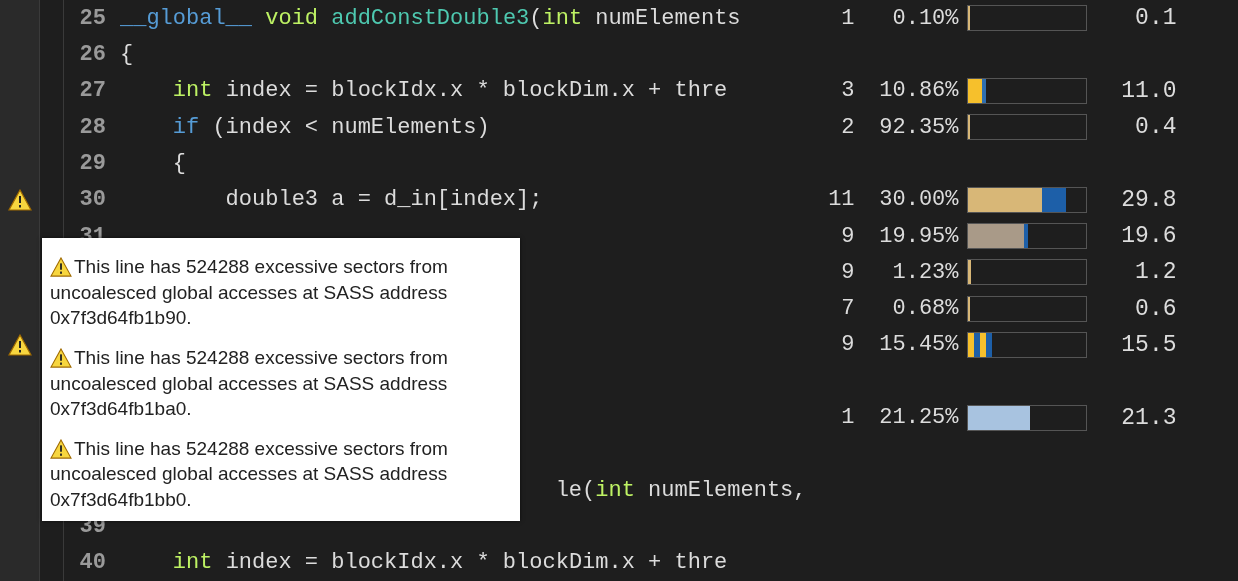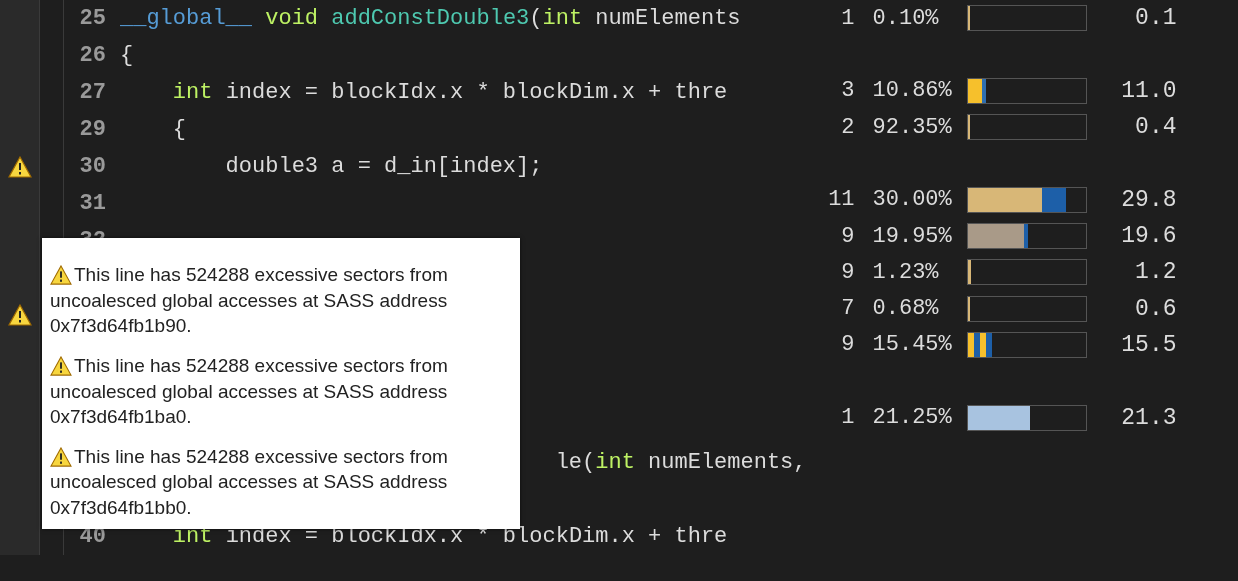--- a/index.html
+++ b/index.html
@@ -11,25 +11,25 @@
   .marker-col { width:40px; height:100%; display:flex; align-items:center; justify-content:center; border-right:1px solid #3a3a3a; background:#2a2a2a; }
   .stripe-col { width:24px; height:100%; border-right:1px solid #3a3a3a; }
   .lineno { width:56px; text-align:right; padding-right:14px; color:#9a9a9a; font-size:22px;font-weight:bold; }
   .code { flex:1; color:#dcdcdc; font-size:22px; white-space:pre; overflow:hidden; }
   .k-keyword { color:#569cd6; }
   .k-type { color:#bef264; }
   .k-func { color:#4ec9b0; }
   .k-punct { color:#dcdcdc; }
   .m-row { height:37px; display:flex; align-items:center; padding-right:8px; }
   .m-count { width:48px; text-align:right; color:#dcdcdc; font-size:22px; margin-right:18px; }
-  .m-pct { width:86px; text-align:left; color:#dcdcdc; font-size:22px; margin-right:8px; }
+  .m-pct { width:86px; text-align:right; color:#dcdcdc; font-size:22px; margin-right:8px; }
   .m-bar { width:120px; height:26px; border:1px solid #555; position:relative; background:transparent; margin-right:18px; }
   .m-bar .seg { position:absolute; top:0; bottom:0; }
   .m-val2 { width:72px; text-align:right; color:#dcdcdc; font-size:23px; }
-  .tooltip { position:absolute; left:42px; top:238px; width:478px; background:#ffffff; color:#222; font-family:Verdana,Arial,sans-serif; font-size:19px; line-height:1.35; padding:20px 8px 8px 8px; box-shadow:0 0 4px rgba(0,0,0,.6); }
+  .tooltip { position:absolute; left:42px; top:238px; width:478px; background:#ffffff; color:#222; font-family:Verdana,Arial,sans-serif; font-size:19px; line-height:1.35; padding:12px 8px 8px 8px; box-shadow:0 0 4px rgba(0,0,0,.6); }
   .tooltip .entry { margin:4px 0 14px 0; }
   .tooltip .entry:last-child { margin-bottom:0; }
   .warn-icon { display:inline-block; position:relative; width:22px; height:20px; vertical-align:text-bottom; margin-right:2px; }
   .warn-icon svg { width:22px; height:20px; display:block; }
   .warn-gutter { display:flex; align-items:center; justify-content:center; width:100%; height:100%; }
   .warn-gutter svg { width:24px; height:22px; }
 </style>
 </head>
 <body>
 
@@ -46,20 +46,26 @@
         <div class="marker-col"></div>
         <div class="stripe-col"></div>
         <div class="lineno">26</div>
         <div class="code"><span>{</span></div>
       </div>
       <div class="row">
         <div class="marker-col"></div>
         <div class="stripe-col"></div>
         <div class="lineno">27</div>
         <div class="code"><span>    </span><span class="k-type">int </span><span>index = blockIdx.x * blockDim.x + thre</span></div>
+      </div>
+      <div class="row">
+        <div class="marker-col"></div>
+        <div class="stripe-col"></div>
+        <div class="lineno">28</div>
+        <div class="code"><span>    </span><span class="k-keyword">if </span><span>(index &lt; numElements)</span></div>
       </div>
       <div class="row">
         <div class="marker-col"></div>
         <div class="stripe-col"></div>
         <div class="lineno">29</div>
         <div class="code"><span>    {</span></div>
       </div>
       <div class="row">
         <div class="marker-col">
           <span class="warn-gutter">

